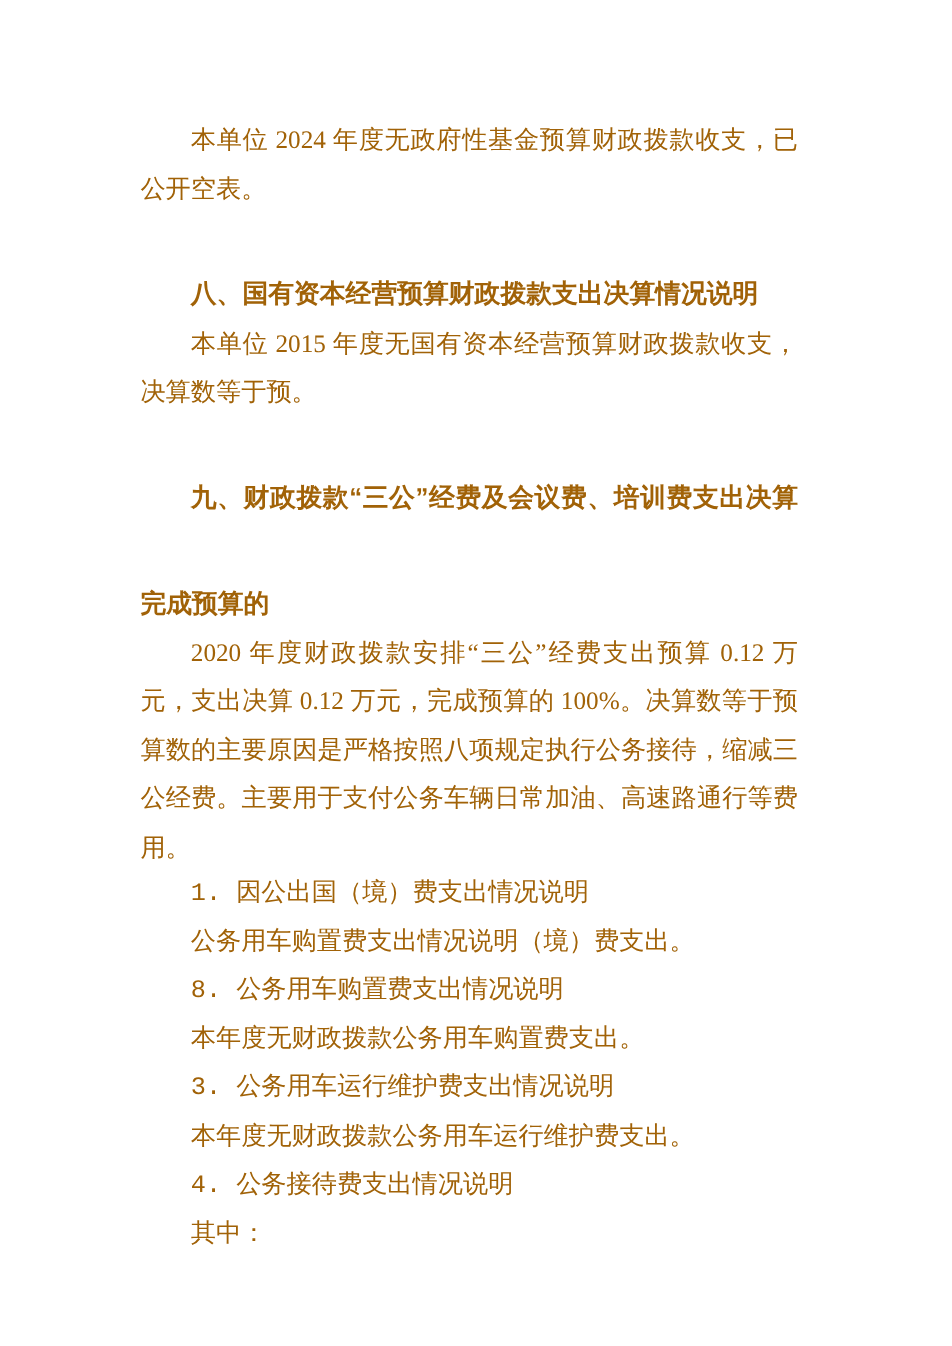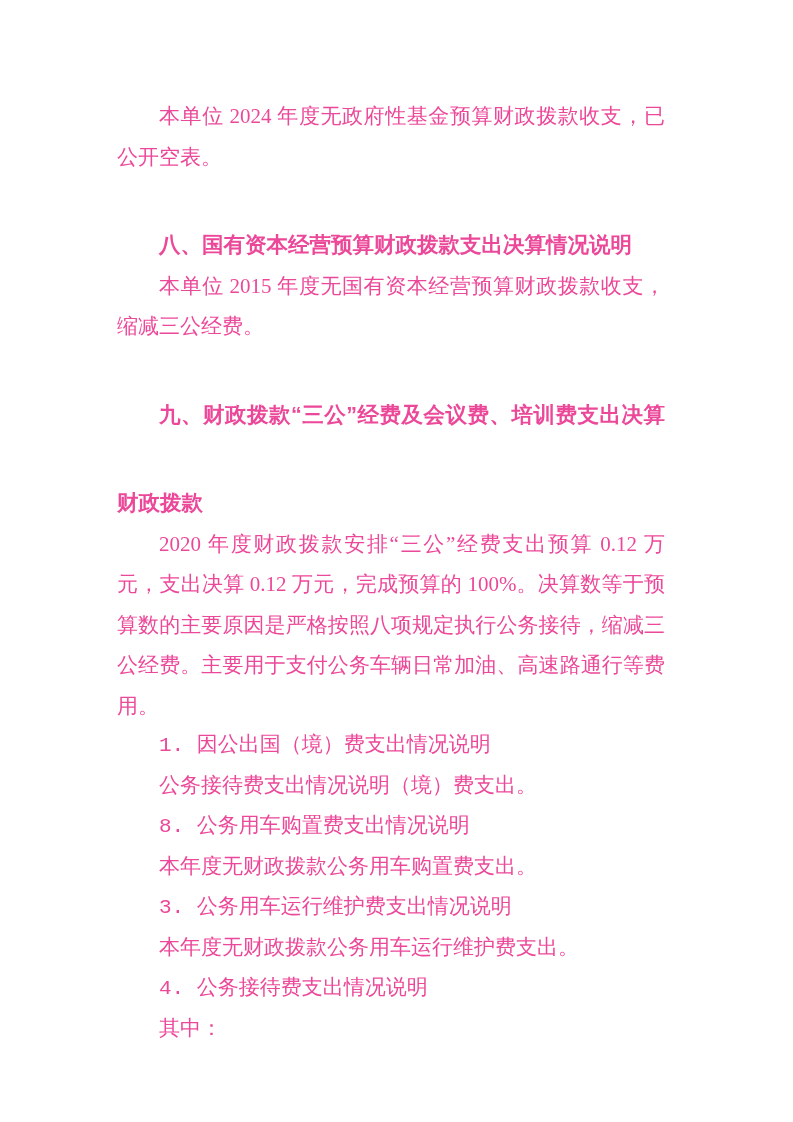--- a/index.html
+++ b/index.html
@@ -21,21 +21,21 @@
     width: 548px;
   }
   .para {
     margin: 0;
     padding: 0;
   }
   .ln {
     font-family: "Liberation Serif", "DejaVu Serif", serif;
     font-size: 21px;
     line-height: 40.5px;
-    color: #ec4899;
+    color: #a16207;
     white-space: normal;
   }
   
   .ind { text-indent: 42px; }
   
   .j {
     text-align: justify;
     text-align-last: justify;
   }
   
@@ -60,41 +60,41 @@
       <div class="ln ind j">本单位 2024 年度无政府性基金预算财政拨款收支，已</div>
       <div class="ln">公开空表。</div>
     </div>
 
     <div class="para">
       <div class="ln ind hd">八、国有资本经营预算财政拨款支出决算情况说明</div>
     </div>
 
     <div class="para">
       <div class="ln ind j">本单位 2015 年度无国有资本经营预算财政拨款收支，</div>
-      <div class="ln">缩减三公经费。</div>
+      <div class="ln">决算数等于预。</div>
     </div>
 
     <div class="para">
       <div class="ln ind j hd">九、财政拨款“三公”经费及会议费、培训费支出决算</div>
-      <div class="ln hd">财政拨款</div>
+      <div class="ln hd">完成预算的</div>
     </div>
 
     <div class="para">
       <div class="ln ind j">2020 年度财政拨款安排“三公”经费支出预算 0.12 万</div>
       <div class="ln j">元，支出决算 0.12 万元，完成预算的 100%。决算数等于预</div>
       <div class="ln j">算数的主要原因是严格按照八项规定执行公务接待，缩减三</div>
       <div class="ln j">公经费。主要用于支付公务车辆日常加油、高速路通行等费</div>
       <div class="ln">用。</div>
     </div>
 
     <div class="para">
       <div class="ln ind kai">1. 因公出国（境）费支出情况说明</div>
     </div>
     <div class="para">
-      <div class="ln ind kai">公务接待费支出情况说明（境）费支出。</div>
+      <div class="ln ind kai">公务用车购置费支出情况说明（境）费支出。</div>
     </div>
 
     <div class="para">
       <div class="ln ind kai">8. 公务用车购置费支出情况说明</div>
     </div>
     <div class="para">
       <div class="ln ind kai">本年度无财政拨款公务用车购置费支出。</div>
     </div>
 
     <div class="para">

